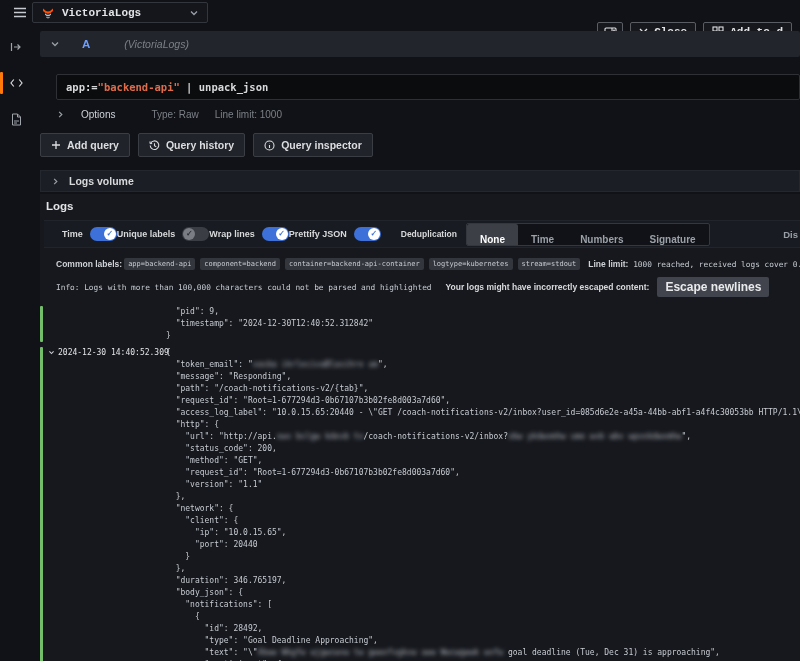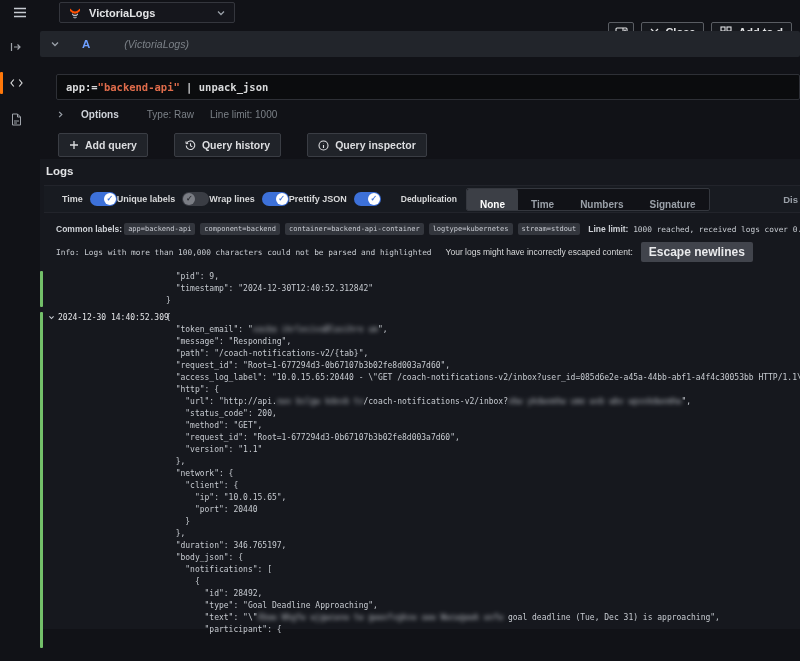--- a/index.html
+++ b/index.html
@@ -6,21 +6,21 @@
   html,body { width: 800px; height: 661px; overflow: hidden; }
   body {
     background: #111217;
     color: #d8d9da;
     font-family: "Liberation Sans", sans-serif;
     position: relative;
   }
   svg { display: block; }
 
   
-  .topbar { height: 25px; display: flex; align-items: center; padding: 0 8px; gap: 27px; }
+  .topbar { height: 25px; display: flex; align-items: center; padding: 0 8px; gap: 0; font-family: Liberation Mono, monospace; }
   .menu-btn { width: 24px; height: 20px; display: flex; align-items: center; justify-content: center; color: #c7cbd1; cursor: pointer; }
   .ds-picker { width: 176px; height: 21px; border: 1px solid #34363d; border-radius: 2px; background: #15161c;
     display: flex; align-items: center; gap: 7px; padding: 0 8px; font-size: 11px; font-weight: 600; color: #e3e4e6; }
   .ds-picker .chev { margin-left: auto; color: #9aa0a8; }
   .topbar-right { margin-left: auto; display: flex; gap: 7px; }
   .tb-btn { height: 21px; border: 1px solid #5a5d63; border-radius: 2px; background: #16181d; color: #e3e4e6;
     font-size: 11px; font-weight: 600; display: flex; align-items: center; gap: 6px; padding: 0 8px; white-space: nowrap; margin-top: 39px; }
   .tb-btn.iconic { width: 26px; justify-content: center; padding: 0; }
 
   
@@ -33,24 +33,24 @@
 
   
   .q-header { height: 26px; background: #22252b; border-radius: 2px; display: flex; align-items: center; gap: 12px; padding: 0 10px; }
   .q-header .chev { color: #9aa0a8; }
   .ref-id { color: #6e9fff; font-weight: 700; font-size: 11.5px; margin-left: 10px; }
   .ds-hint { color: #7b8087; font-style: italic; font-size: 10.5px; margin-left: 22px; }
   .q-input { margin: 17px 0 0 16px; height: 26px; background: #0b0c0e; border: 1px solid #2e3036; border-radius: 2px;
     display: flex; align-items: center; padding: 0 9px; font-family: "DejaVu Sans Mono", monospace; font-size: 10.5px; font-weight: 700; white-space: pre; }
   .q-options { margin: 9px 0 0 16px; display: flex; gap: 16px; align-items: center; font-size: 10px; color: #7b8087; }
   .q-options .chev { color: #9aa0a8; }
-  .q-options .opt-label { color: #ced2d9; font-weight: 700; margin-right: 12px; }
+  .q-options .opt-label { color: #ced2d9; font-weight: 400; margin-right: 20px; }
   .q-buttons { margin-top: 13px; display: flex; gap: 8px; }
   .sec-btn { height: 24px; background: #202329; border: 1px solid #3a3d44; border-radius: 2px; color: #dcdde0;
-    font-size: 10.5px; font-weight: 600; display: flex; align-items: center; gap: 6px; padding: 0 10px; margin-left: 18px; }
+    font-size: 10.5px; font-weight: 600; display: flex; align-items: center; gap: 6px; padding: 0 10px; }
 
   
   .volume-bar { margin-top: 13px; height: 22px; background: #1b1e24; border: 1px solid #25272f;
     display: flex; align-items: center; gap: 9px; padding: 0 10px; font-size: 10.5px; font-weight: 700; color: #d8d9da; }
   .volume-bar .chev { color: #9aa0a8; }
 
   
   .logs-panel { margin-top: 2px; background: #16181e; padding: 6px 0 0 4px; height: 470px; }
   .logs-title { font-size: 11.5px; font-weight: 700; color: #e3e4e6; padding-left: 2px; }
   .controls { margin-top: 8px; height: 28px; border-top: 1px solid #22242b; border-bottom: 1px solid #22242b; background: #181b21;
@@ -69,21 +69,21 @@
   .dedup-opt.sel { background: #3c3f46; color: #ffffff; border-radius: 2px; }
   .controls-right { position: absolute; right: 2px; top: 8px; font-size: 9.5px; font-weight: 700; color: #9aa0a8; margin-left: 12px; }
 
   .meta1 { display: flex; align-items: center; margin: 10px 0 0 12px; white-space: nowrap; overflow: hidden; }
   .meta-label { font-size: 8.5px; font-weight: 700; color: #cfd2d7; margin-right: 2px; }
   .chip { background: #33363d; color: #c9ccd3; font-family: "DejaVu Sans Mono", monospace; font-size: 7px; padding: 2px 4px; border-radius: 2px; }
   .mono-note { font-family: "DejaVu Sans Mono", monospace; font-size: 7.8px; color: #c7cbd1; margin-left: 8px; }
   .mono-note b { font-family: "Liberation Sans", sans-serif; font-size: 8.5px; color: #cfd2d7; }
   .meta2 { display: flex; align-items: center; gap: 8px; margin: 7px 0 0 12px; white-space: nowrap; overflow: hidden; }
   .info-mono { font-family: "DejaVu Sans Mono", monospace; font-size: 7.8px; color: #c7cbd1; }
-  .warn-sans { font-size: 8.5px; font-weight: 400; color: #d8d9da; margin-left: 6px; }
+  .warn-sans { font-size: 8.5px; font-weight: 700; color: #d8d9da; margin-left: 6px; }
   .esc-btn { background: #41444c; border-radius: 2px; padding: 3px 8px; font-size: 12px; font-weight: 700; color: #e9eaec; }
 
   
   .log-list { margin: 9px 0 0 -4px; overflow: hidden; font-family: "DejaVu Sans Mono", monospace; font-size: 8px; line-height: 12px; color: #c7cbd1; }
   .entry { display: flex; margin-bottom: 5px; cursor: pointer; }
   .lvl-bar { width: 3px; border-radius: 1px; margin-right: 5px; flex: none; }
   .gutter { width: 118px; flex: none; display: flex; align-items: flex-start; gap: 3px; color: #e4e5e8; }
   .gutter .exp { margin-top: 2px; color: #c7cbd1; }
   .ts { white-space: pre; }
   .jsonlines { flex: 1; overflow: hidden; }
@@ -226,20 +226,28 @@
         <span>
           <svg width="11" height="11" viewBox="0 0 11 11" stroke="currentColor" stroke-width="1.1" fill="none">
             <circle cx="5.5" cy="5.5" r="4.5"></circle>
             <path d="M5.5 5v3M5.5 3.2v.2"></path>
           </svg>
         </span>
         <span>Query inspector</span>
       </div>
     </div>
 
+    <div class="volume-bar">
+      <span class="chev">
+        <svg width="9" height="9" viewBox="0 0 10 10" stroke="currentColor" stroke-width="1.3" fill="none">
+            <path d="M3.5 2 L6.5 5 L3.5 8"></path>
+          </svg>
+      </span>
+      <span>Logs volume</span>
+    </div>
 
     <div class="logs-panel">
       <div class="logs-title">Logs</div>
 
       <div class="controls">
         <span id="toggles" style="display:flex;align-items:center;">
             <span class="tog">
               <span>Time</span>
               <span class="pill on">
                 <span class="knob">✓</span>

